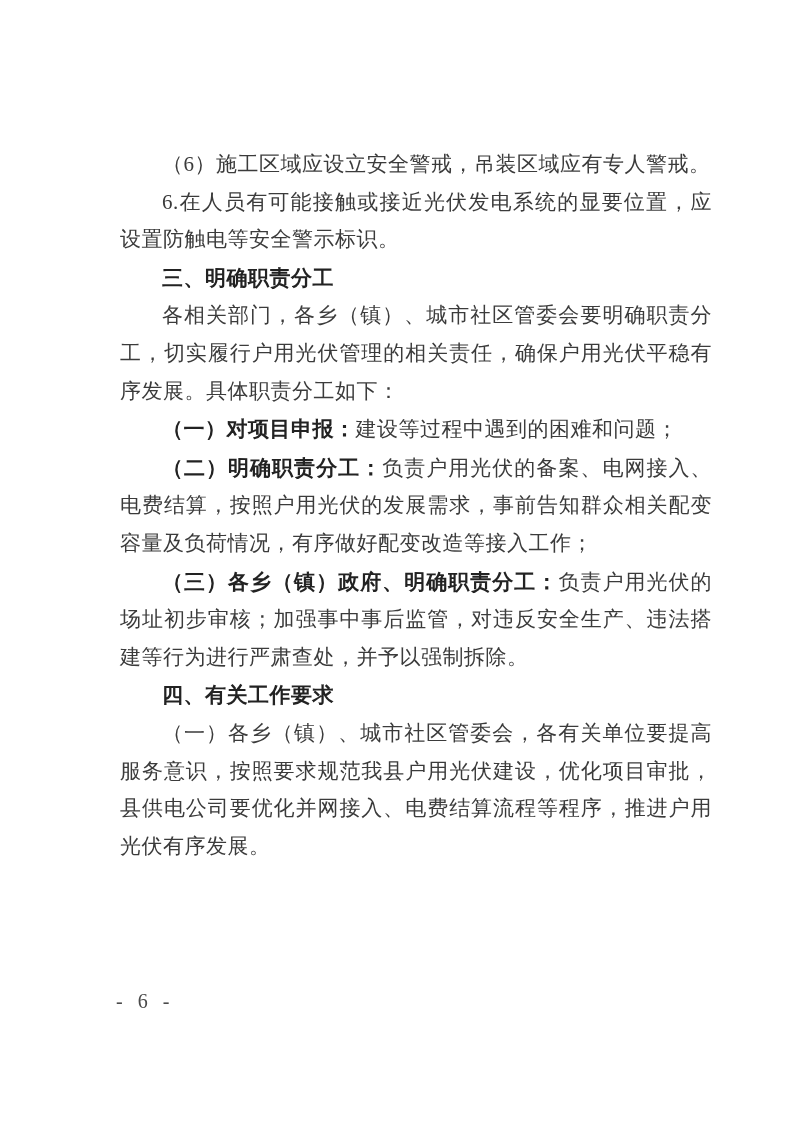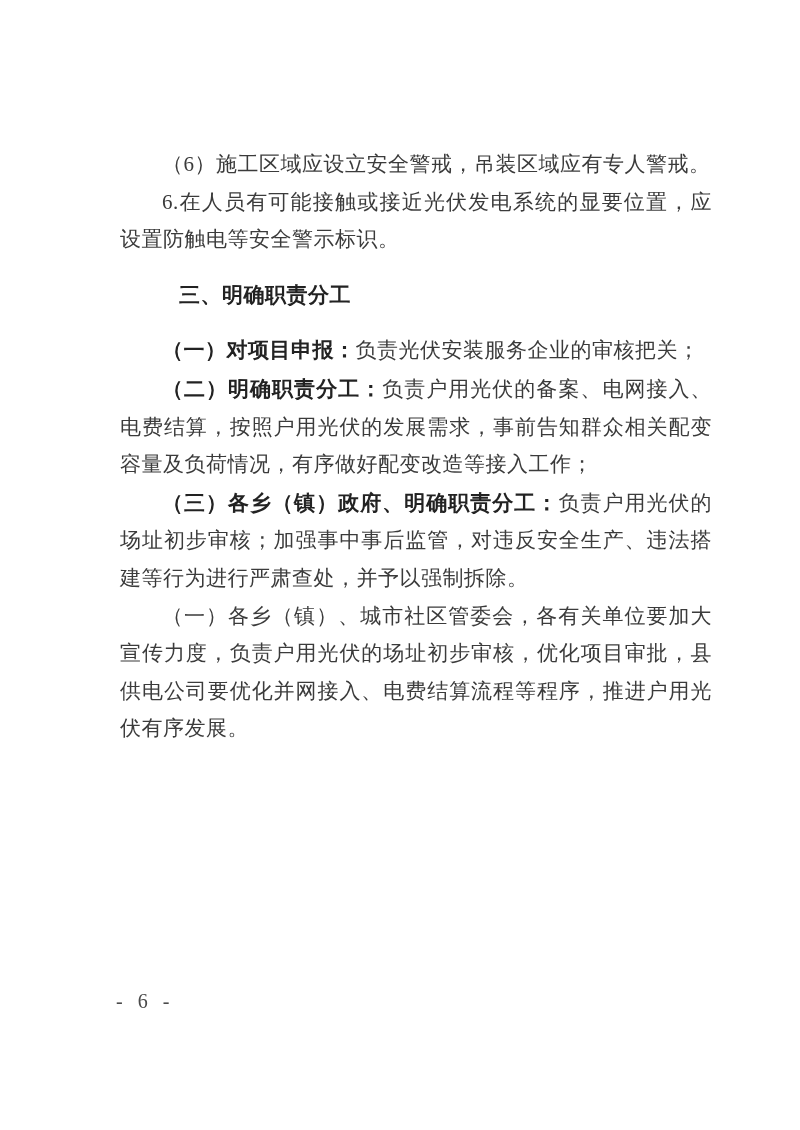--- a/index.html
+++ b/index.html
@@ -31,21 +31,21 @@
     text-align: justify;
     text-justify: inter-character;
     letter-spacing: 0.5px;
   }
   p.para {
     margin: 0;
     padding: 0;
     text-indent: 2em;
   }
   p.heading {
-    margin: 17px;
+    margin: 0;
     padding: 0;
     text-indent: 2em;
   }
   .run-bold {
     font-family: "Liberation Sans", "DejaVu Sans", sans-serif;
     font-weight: 700;
     color: #222222;
   }
   .run-normal {
     font-weight: 400;
@@ -62,19 +62,21 @@
   }
 </style>
 </head>
 <body>
 
 <div class="page">
   <main class="content" id="doc-content">
       <p class="para"><span class="run-normal">（6）施工区域应设立安全警戒，吊装区域应有专人警戒。</span></p>
       <p class="para"><span class="run-normal">6.在人员有可能接触或接近光伏发电系统的显要位置，应设置防触电等安全警示标识。</span></p>
       <p class="heading"><span class="run-bold">三、明确职责分工</span></p>
-      <p class="para"><span class="run-bold">（一）对项目申报：</span><span class="run-normal">负责光伏安装服务企业的审核把关；</span></p>
+      <p class="para"><span class="run-normal">各相关部门，各乡（镇）、城市社区管委会要明确职责分工，切实履行户用光伏管理的相关责任，确保户用光伏平稳有序发展。具体职责分工如下：</span></p>
+      <p class="para"><span class="run-bold">（一）对项目申报：</span><span class="run-normal">建设等过程中遇到的困难和问题；</span></p>
       <p class="para"><span class="run-bold">（二）明确职责分工：</span><span class="run-normal">负责户用光伏的备案、电网接入、电费结算，按照户用光伏的发展需求，事前告知群众相关配变容量及负荷情况，有序做好配变改造等接入工作；</span></p>
       <p class="para"><span class="run-bold">（三）各乡（镇）政府、明确职责分工：</span><span class="run-normal">负责户用光伏的场址初步审核；加强事中事后监管，对违反安全生产、违法搭建等行为进行严肃查处，并予以强制拆除。</span></p>
-      <p class="para"><span class="run-normal">（一）各乡（镇）、城市社区管委会，各有关单位要加大宣传力度，负责户用光伏的场址初步审核，优化项目审批，县供电公司要优化并网接入、电费结算流程等程序，推进户用光伏有序发展。</span></p>
+      <p class="heading"><span class="run-bold">四、有关工作要求</span></p>
+      <p class="para"><span class="run-normal">（一）各乡（镇）、城市社区管委会，各有关单位要提高服务意识，按照要求规范我县户用光伏建设，优化项目审批，县供电公司要优化并网接入、电费结算流程等程序，推进户用光伏有序发展。</span></p>
     </main>
   <div class="page-number">- 6 -</div>
 </div>
 
 </body></html>

